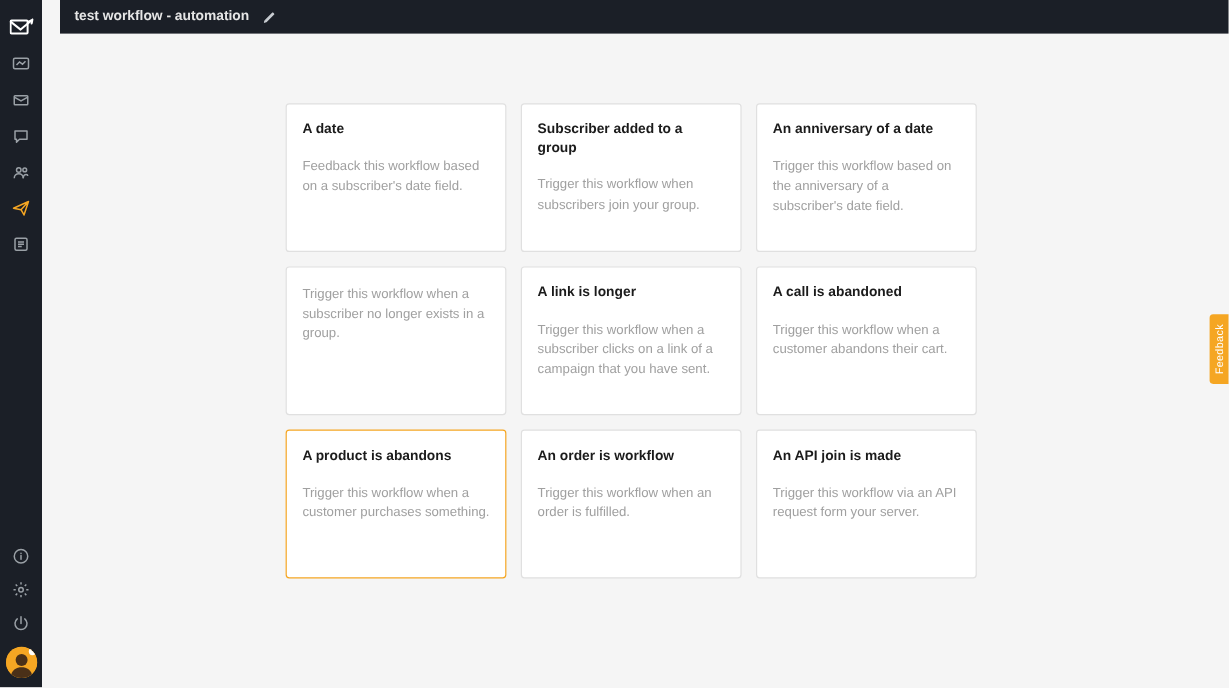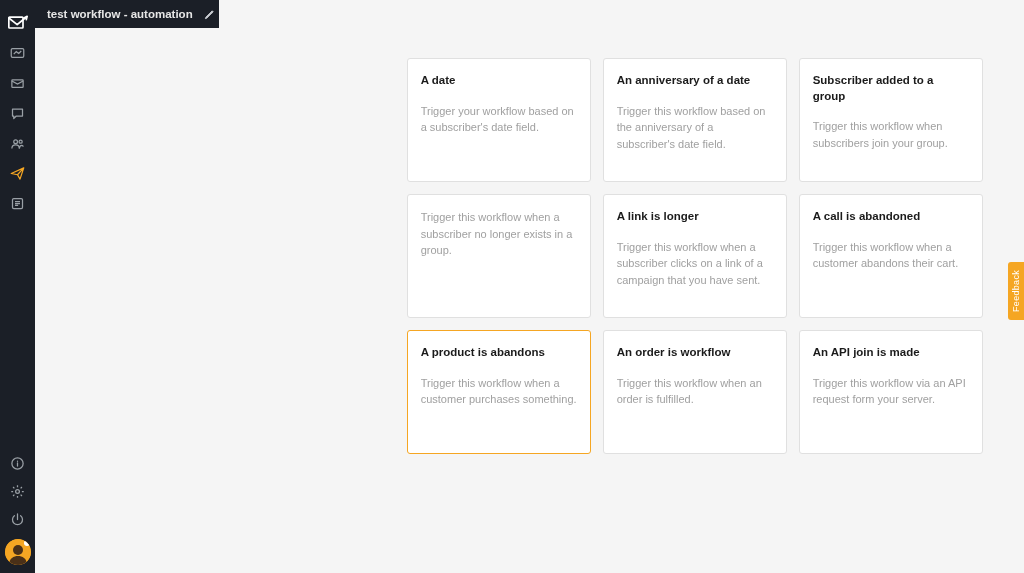--- a/index.html
+++ b/index.html
@@ -38,21 +38,21 @@
   position: relative;
 }
 .avatar svg { width: 26px; height: 26px; }
 .avatar .badge {
   position: absolute; top: 1px; right: 1px;
   width: 6px; height: 6px; border-radius: 50%;
   background: #fff;
 }
 
 
-.main { flex: 1; display: flex; flex-direction: row; }
+.main { flex: 1; display: flex; flex-direction: column; margin-left: 15px; }
 
 
 .header {
   height: 28px;
   background: #1b1f27;
   display: flex;
   align-items: center;
   padding-left: 12px;
 }
 .header-title {
@@ -216,29 +216,29 @@
         <svg viewBox="0 0 24 24">
             <path d="M3 21 L6 20 L20 6 L18 4 L4 18 Z M16 6 L18 8" stroke="currentColor" stroke-width="2" fill="currentColor" stroke-linejoin="round"></path>
           </svg>
       </span>
     </div>
 
     <div class="content">
       <div class="card-grid" id="card-grid">
           <div class="card">
             <div class="card-title">A date</div>
-            <div class="card-desc">Trigger your workflow based on a subscriber's date field.</div>
+            <div class="card-desc">Feedback this workflow based on a subscriber's date field.</div>
+          </div>
+          <div class="card">
+            <div class="card-title">Subscriber added to a group</div>
+            <div class="card-desc">Trigger this workflow when subscribers join your group.</div>
           </div>
           <div class="card">
             <div class="card-title">An anniversary of a date</div>
             <div class="card-desc">Trigger this workflow based on the anniversary of a subscriber's date field.</div>
-          </div>
-          <div class="card">
-            <div class="card-title">Subscriber added to a group</div>
-            <div class="card-desc">Trigger this workflow when subscribers join your group.</div>
           </div>
           <div class="card">
             <div class="card-desc">Trigger this workflow when a subscriber no longer exists in a group.</div>
           </div>
           <div class="card">
             <div class="card-title">A link is longer</div>
             <div class="card-desc">Trigger this workflow when a subscriber clicks on a link of a campaign that you have sent.</div>
           </div>
           <div class="card">
             <div class="card-title">A call is abandoned</div>

